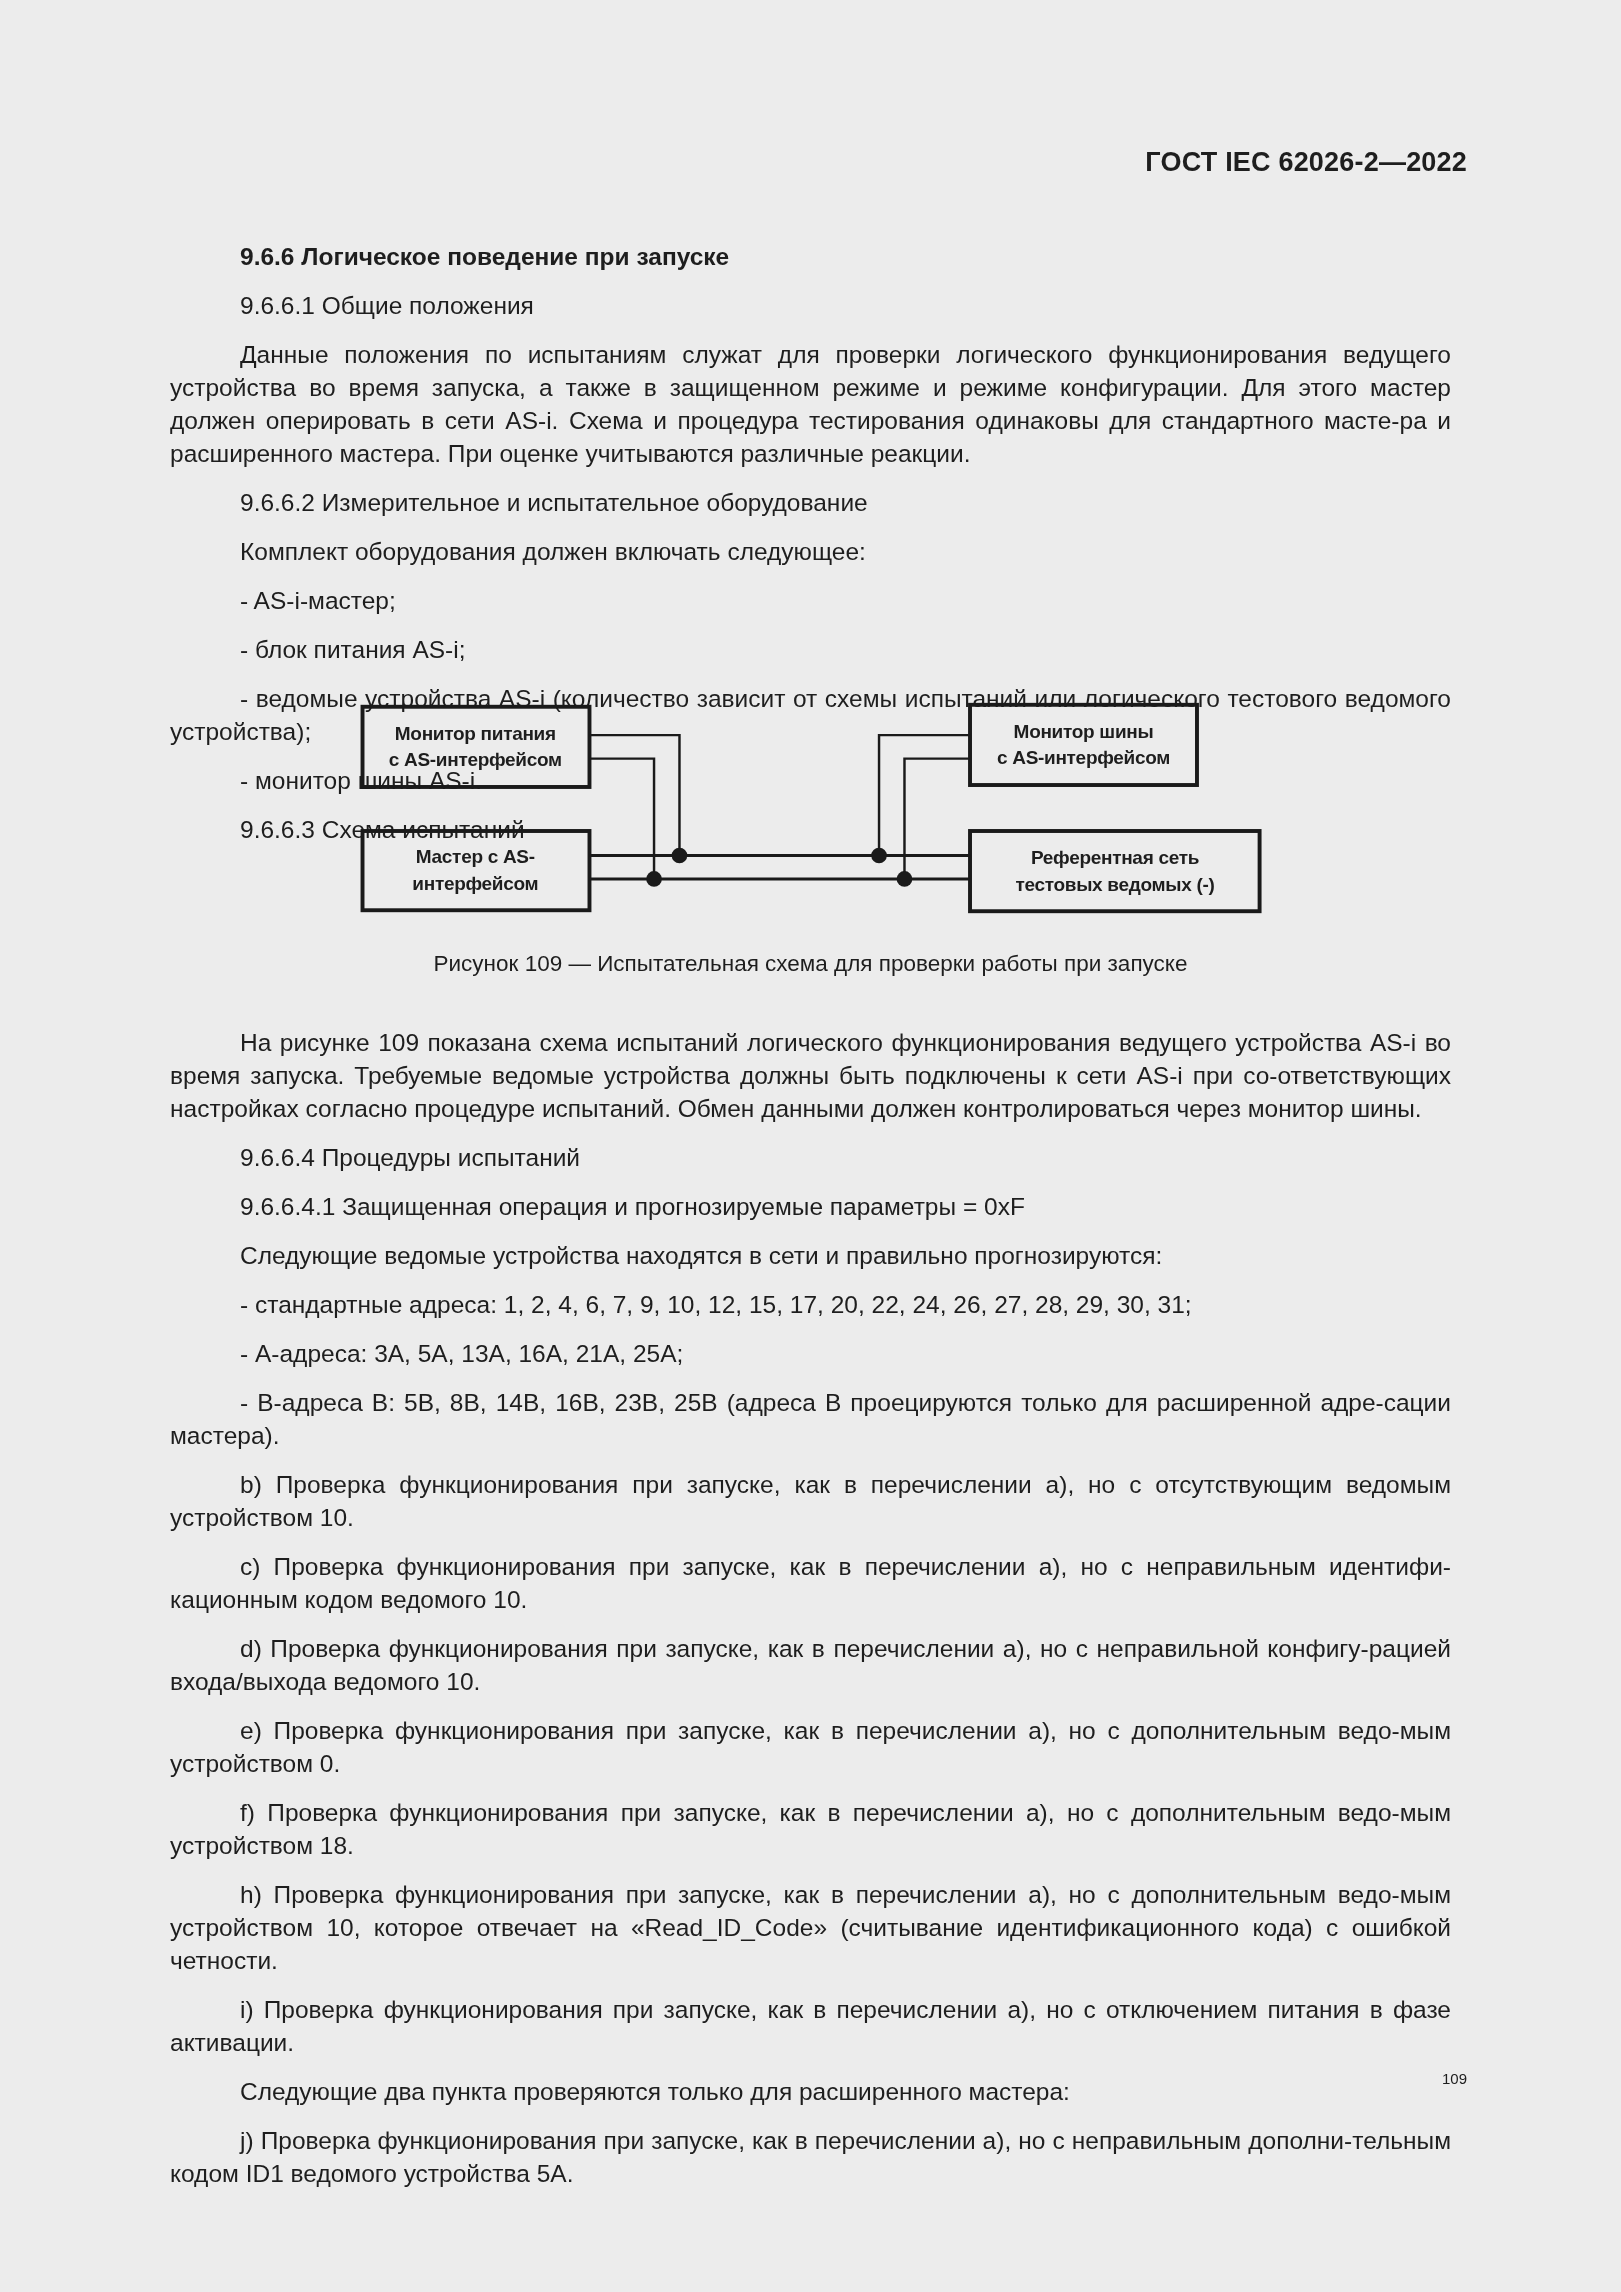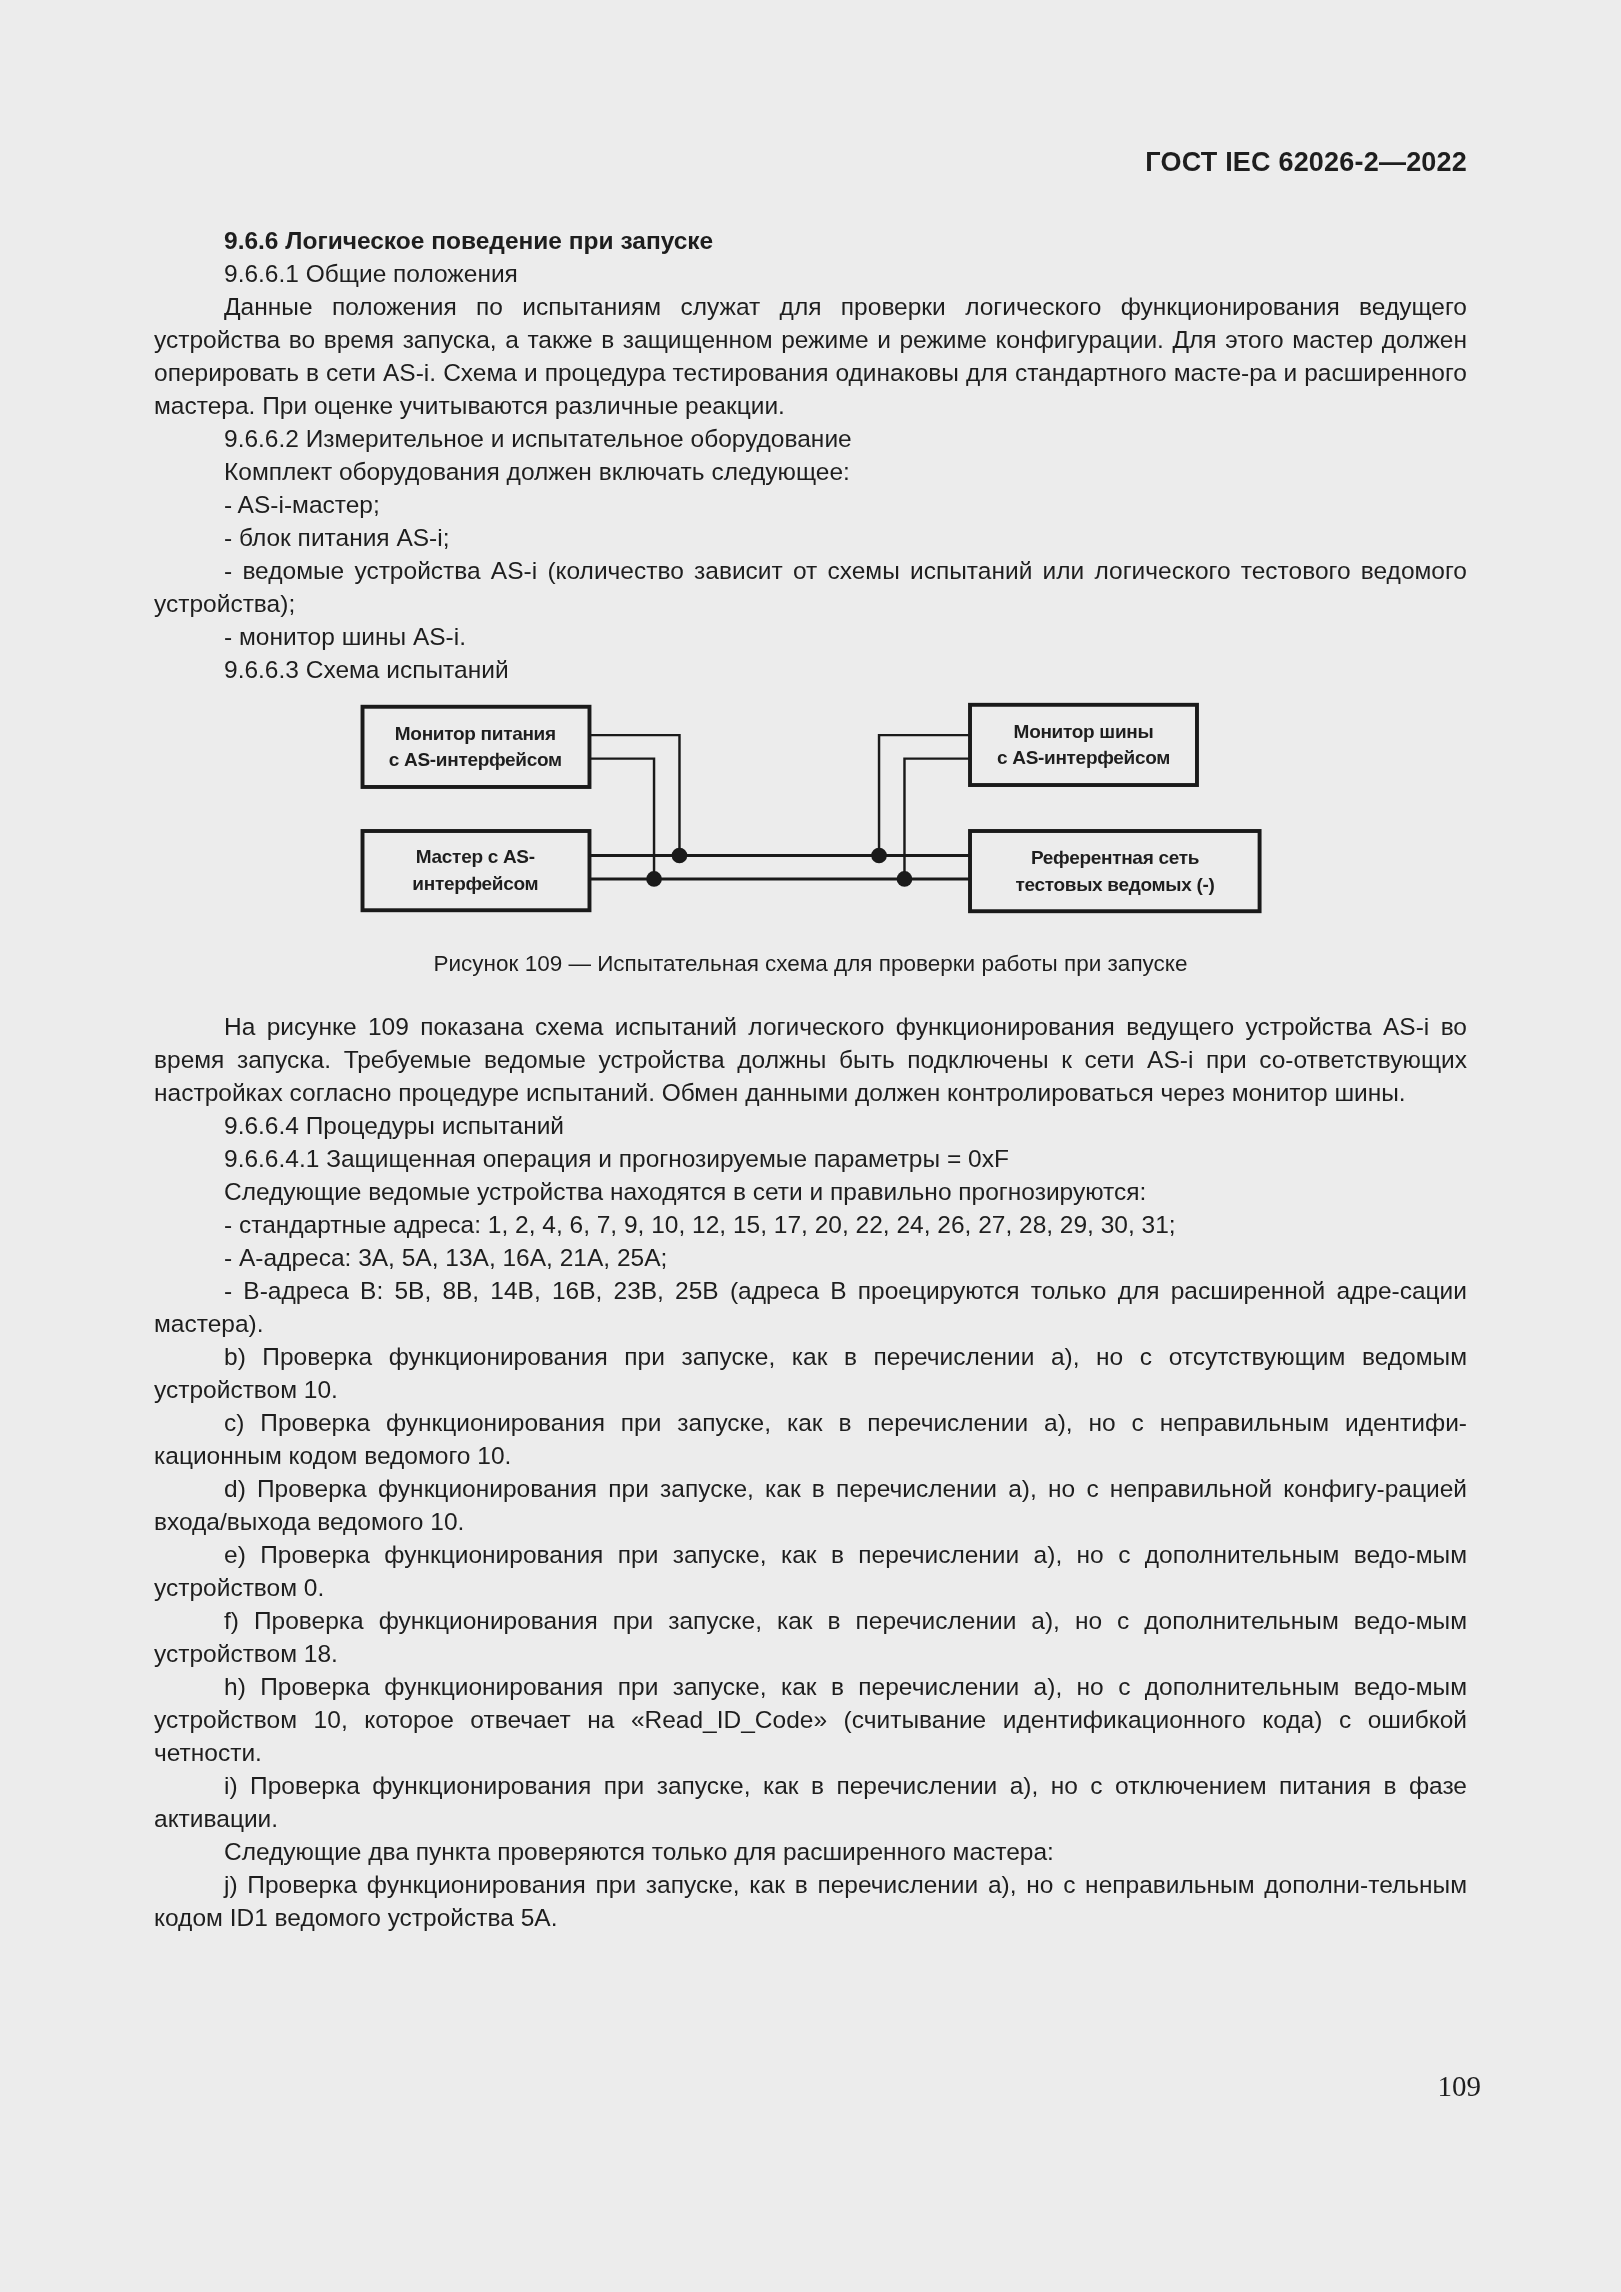--- a/index.html
+++ b/index.html
@@ -12,38 +12,38 @@
     overflow: hidden;
   }
   .header-code {
     position: absolute; top: 147px; right: 154px;
     font-size: 27px; font-weight: bold; letter-spacing: 0.2px;
   }
   .text-block {
     position: absolute; left: 154px; width: 1313px;
     font-size: 24.5px; line-height: 33px;
   }
-  .p { margin: 0; text-align: justify; text-indent: 70px; }
+  .p { margin: 16px; text-align: justify; text-indent: 70px; }
   .bold { font-weight: bold; }
   #block1 { top: 224px; }
   #block2 { top: 1010px; }
   .figure {
     position: absolute; left: 353px; top: 696px; width: 921px; height: 225px;
   }
   .figure svg { position: absolute; left: 0; top: 0; }
   .box-label {
     position: absolute; font-size: 19px; font-weight: bold; text-align: center;
     line-height: 26.5px; letter-spacing: -0.3px;
   }
   .caption {
     position: absolute; top: 951px; left: 0; width: 1621px; text-align: center;
     font-size: 22.5px;
   }
   .page-number {
-    position: absolute; top: 2070px; right: 140px; font-size: 29px; font-family: Liberation Serif, serif;
+    position: absolute; top: 2070px; right: 154px; font-size: 15px;
   }
 </style>
 </head>
 <body>
 
 <div class="header-code">ГОСТ IEC 62026-2—2022</div>
 
 <div class="text-block" id="block1">
   <p class="p bold">9.6.6 Логическое поведение при запуске</p>
   <p class="p">9.6.6.1 Общие положения</p>

